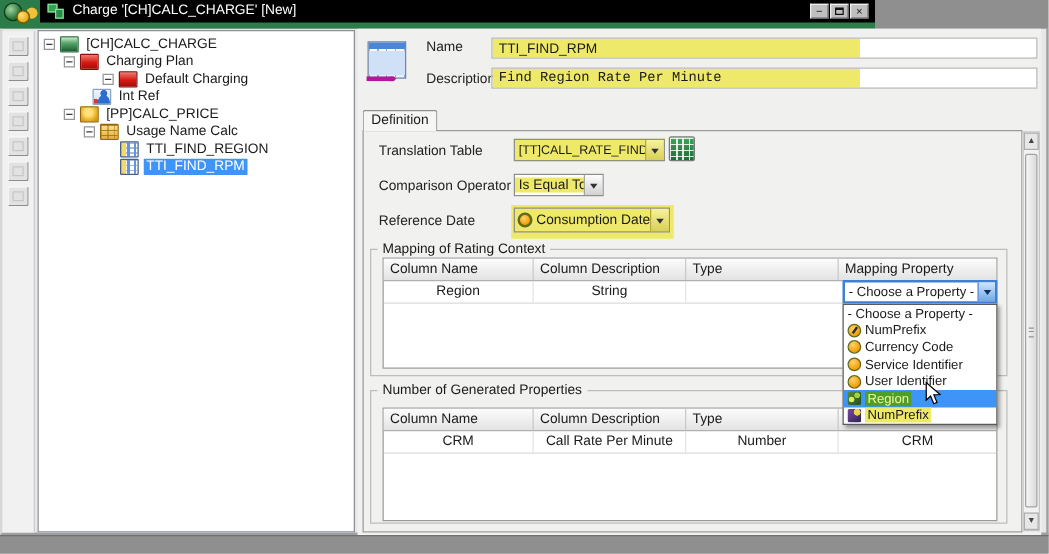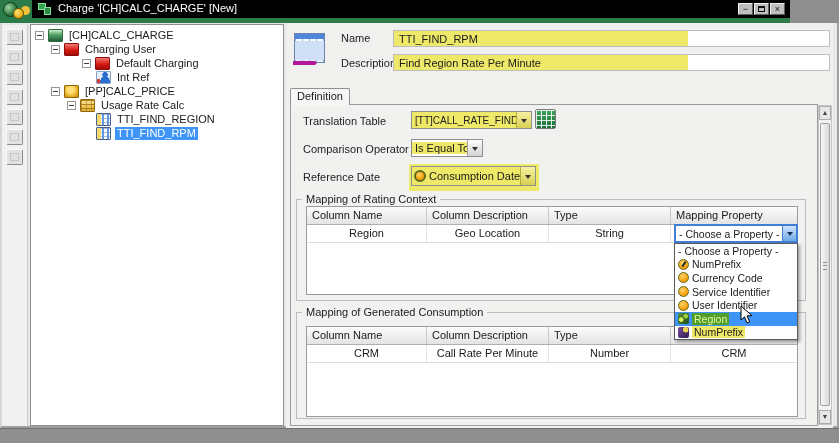--- a/index.html
+++ b/index.html
@@ -1,20 +1,20 @@
 <!DOCTYPE html>
 <html><head>
 <meta charset="utf-8">
 <style>
   * { margin:0; padding:0; box-sizing:border-box; }
   body { font-family:"Liberation Sans", sans-serif; font-size:11px; color:#1a1a1a; }
   #stage { position:relative; width:839px; height:443px; background:#8f8f8f; overflow:hidden; }
 
   
-  .titlebar { position:absolute; left:0; top:0; width:790px; height:23px; background:#2c7c4a; }
+  .titlebar { position:absolute; left:0; top:0; width:700px; height:23px; background:#2c7c4a; }
   .coins-icon { position:absolute; left:3px; top:1px; width:28px; height:20px; }
   .coins-icon .big { position:absolute; left:0; top:1px; width:15px; height:15px; border-radius:50%;
     background:radial-gradient(circle at 35% 35%, #9fd49f, #2e7a3e 60%, #14441f); border:1px solid #0f3a1a; }
   .coins-icon .gold { position:absolute; left:10px; top:7px; width:11px; height:11px; border-radius:50%;
     background:radial-gradient(circle at 35% 35%, #ffe17a, #e8a90f 70%, #9a6b00); border:1px solid #7a5600;
     box-shadow:7px -3px 0 -1px #f2c13a; }
   .title-black { position:absolute; left:32px; top:0; right:0; height:18px; background:#000; }
   .app-icon { position:absolute; left:6px; top:3px; width:13px; height:12px; }
   .app-icon i { position:absolute; display:block; background:#39a152; border:1px solid #7fe49a; }
   .app-icon .a { left:0; top:0; width:8px; height:7px; }
@@ -193,58 +193,58 @@
 
   <div class="tree-panel">
     <div class="tree-row" style="padding-left:4px">
       <span class="expander"></span>
       <span class="tree-icon charge-pic"></span>
       <span class="tree-label">[CH]CALC_CHARGE</span>
     </div>
     <div class="tree-row" style="padding-left:20px">
       <span class="expander"></span>
       <span class="tree-icon red-box"></span>
-      <span class="tree-label">Charging User</span>
+      <span class="tree-label">Charging Plan</span>
     </div>
     <div class="tree-row" style="padding-left:51px">
       <span class="expander"></span>
       <span class="tree-icon red-box"></span>
       <span class="tree-label">Default Charging</span>
     </div>
-    <div class="tree-row" style="padding-left:65px">
+    <div class="tree-row" style="padding-left:43px">
       <span class="tree-icon person-ic"></span>
       <span class="tree-label">Int Ref</span>
     </div>
     <div class="tree-row" style="padding-left:20px">
       <span class="expander"></span>
       <span class="tree-icon gold-ic"></span>
       <span class="tree-label">[PP]CALC_PRICE</span>
     </div>
     <div class="tree-row" style="padding-left:36px">
       <span class="expander"></span>
       <span class="tree-icon gold-tables"></span>
-      <span class="tree-label">Usage Rate Calc</span>
+      <span class="tree-label">Usage Name Calc</span>
     </div>
     <div class="tree-row" style="padding-left:65px">
       <span class="tree-icon sheet-ic"></span>
       <span class="tree-label">TTI_FIND_REGION</span>
     </div>
     <div class="tree-row selected" style="padding-left:65px">
       <span class="tree-icon sheet-ic"></span>
       <span class="tree-label">TTI_FIND_RPM</span>
     </div>
   </div>
 
   <div class="right-panel"></div>
 
   <span class="form-table-icon"></span>
   <span class="field-label" style="left:341px; top:32px;">Name</span>
   <div class="text-input" style="left:393px; top:30px;">TTI_FIND_RPM</div>
   <span class="field-label" style="left:341px; top:57px;">Description</span>
-  <div class="text-input" style="left:393px; top:54px;">Find Region Rate Per Minute</div>
+  <div class="text-input" style="left:393px; top:54px;font-family:Liberation Mono, monospace;">Find Region Rate Per Minute</div>
 
   <div class="tab">Definition</div>
   <div class="content-area"></div>
 
   <span class="field-label" style="left:303px; top:115px;">Translation Table</span>
   <div class="combo yellow" style="left:411px; top:111px; width:121px;">
     <span class="txt" style="font-size:10px;">[TT]CALL_RATE_FINDER</span>
     <span class="arrow-btn"></span>
   </div>
   <span class="tt-picker-btn"></span>
@@ -267,33 +267,32 @@
   <span class="group-label" style="left:302px; top:193px;">Mapping of Rating Context</span>
   <div class="data-table" style="left:306px; top:206px; width:492px; height:89px;">
     <div class="thead">
       <span class="th c1">Column Name</span>
       <span class="th c2">Column Description</span>
       <span class="th c3">Type</span>
       <span class="th c4">Mapping Property</span>
     </div>
     <div class="trow">
       <span class="td c1">Region</span>
-      <span class="td c2">Geo Location</span>
       <span class="td c3">String</span>
       <span class="td c4"></span>
     </div>
   </div>
 
   <div class="cell-combo">
     <span class="txt">- Choose a Property -</span>
     <span class="arrow-btn"></span>
   </div>
 
   <div class="groupbox" style="left:296px; top:312px; width:510px; height:107px;"></div>
-  <span class="group-label" style="left:302px; top:306px;">Mapping of Generated Consumption</span>
+  <span class="group-label" style="left:302px; top:306px;">Number of Generated Properties</span>
   <div class="data-table" style="left:306px; top:326px; width:492px; height:91px;">
     <div class="thead">
       <span class="th c1">Column Name</span>
       <span class="th c2">Column Description</span>
       <span class="th c3">Type</span>
       <span class="th c4"></span>
     </div>
     <div class="trow">
       <span class="td c1">CRM</span>
       <span class="td c2">Call Rate Per Minute</span>

